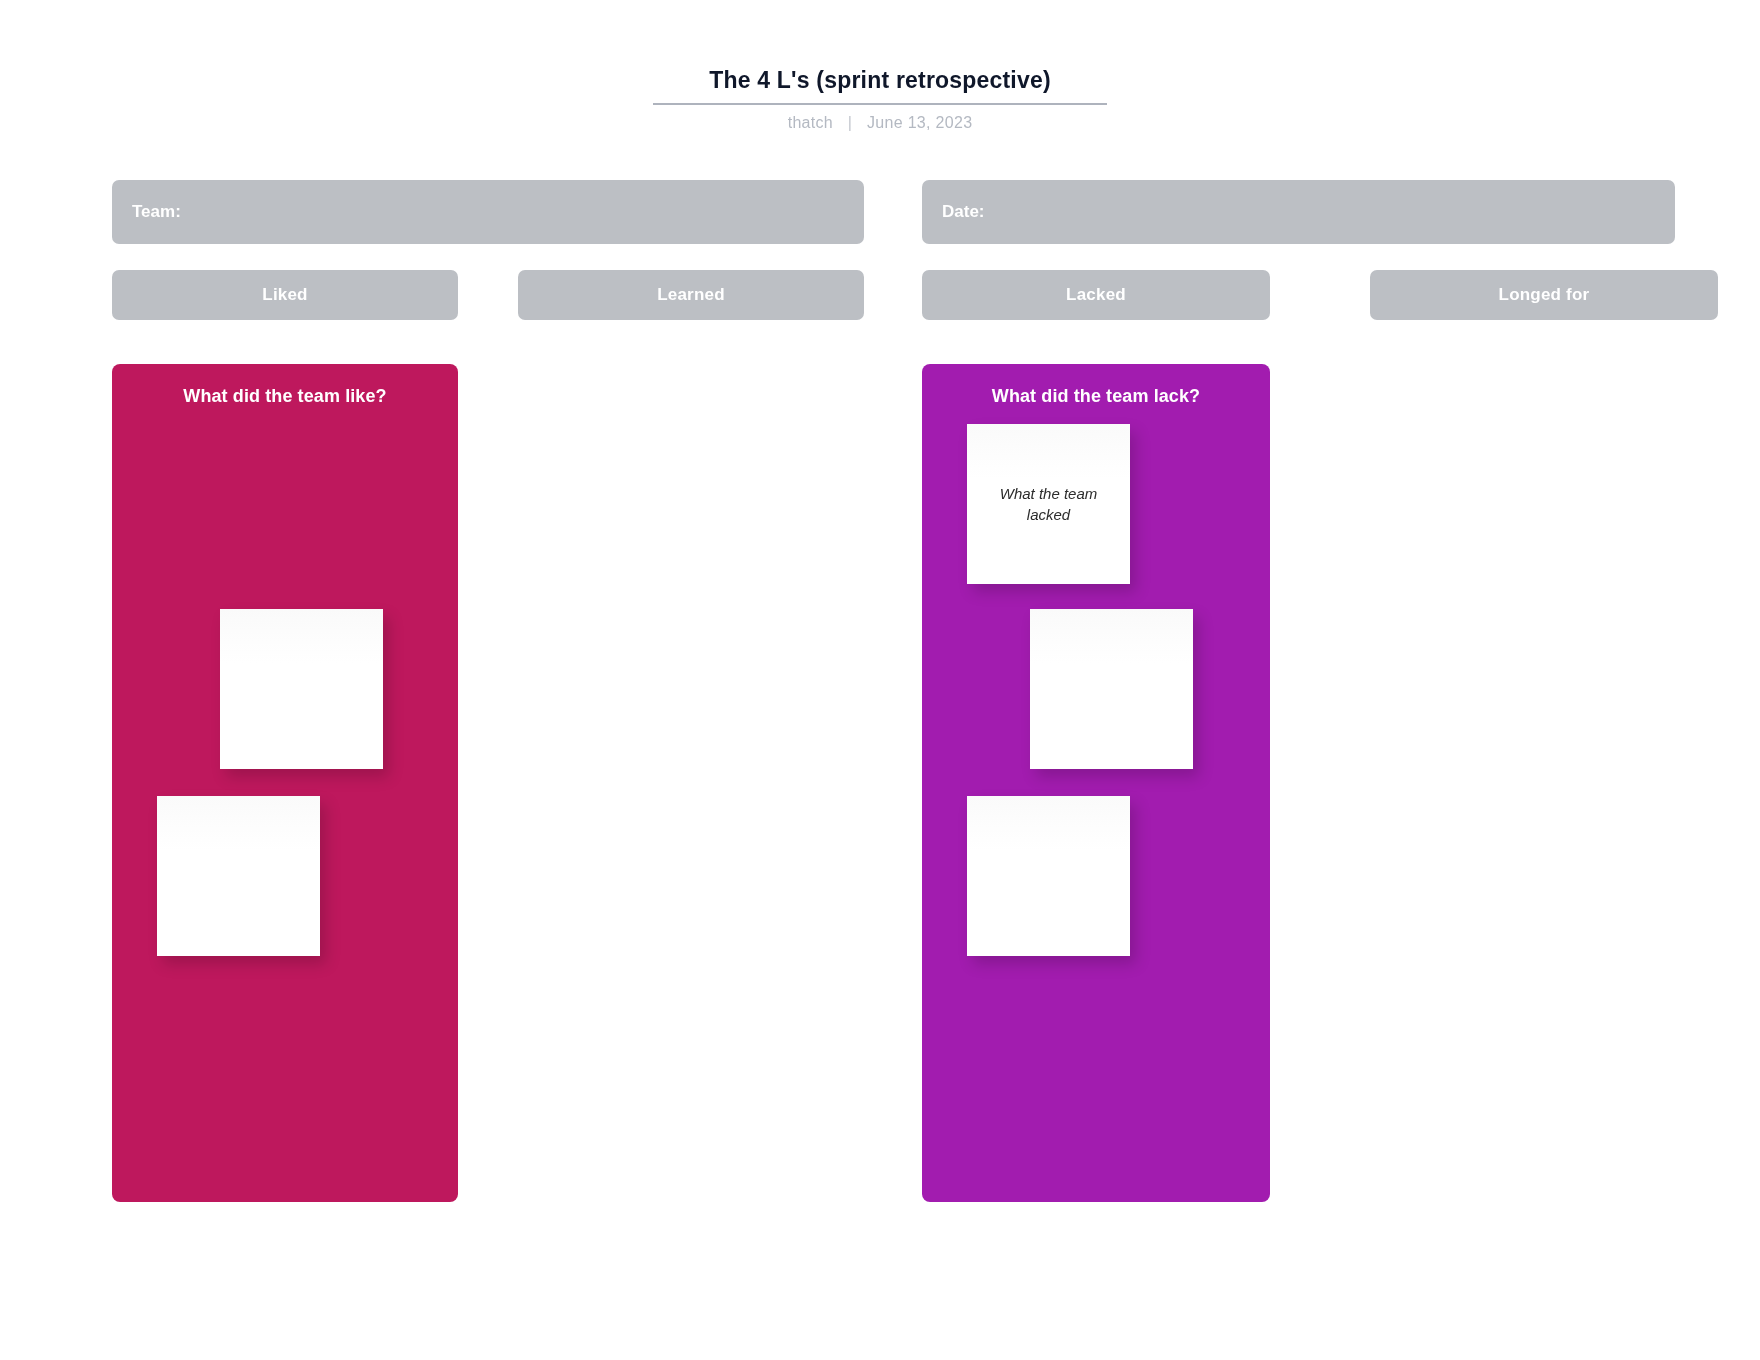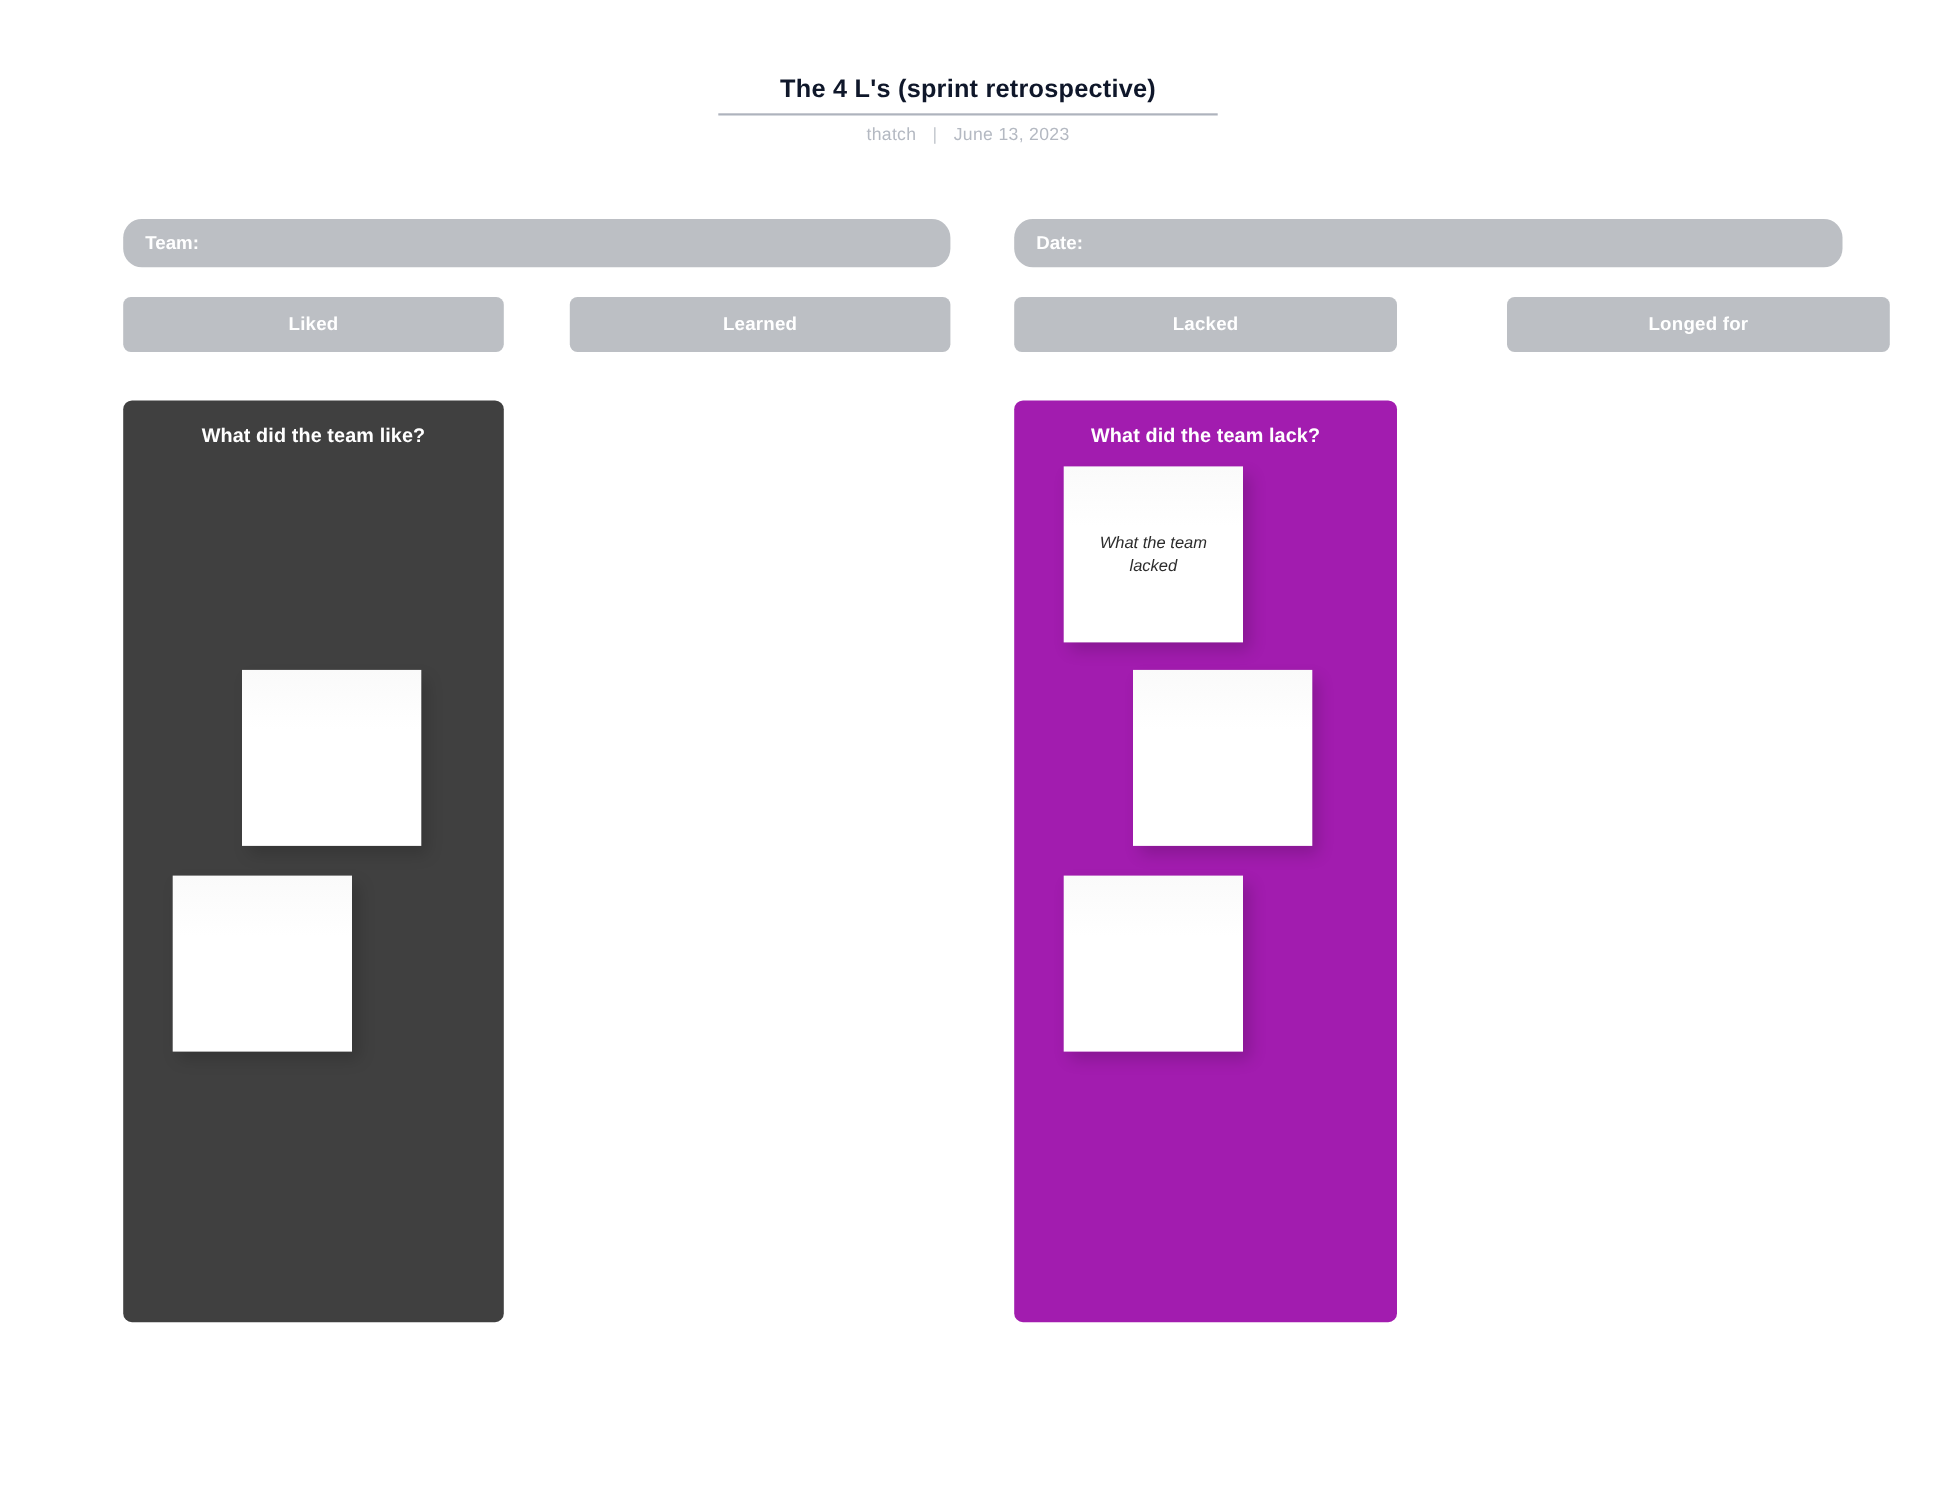--- a/index.html
+++ b/index.html
@@ -54,27 +54,26 @@
   .meta-row {
     position: absolute;
     top: 180px;
     left: 0;
     width: 1760px;
     height: 52px;
   }
   .meta-bar {
     position: absolute;
     top: 0;
-    height: 44px;
+    height: 64px;
     background: #bcbfc4;
-    border-radius: 17px;
+    border-radius: 7px;
     display: flex;
     align-items: center;
     padding-left: 20px;
-    margin-top: 19px;
   }
   .meta-bar .meta-label {
     color: #ffffff;
     font-size: 17px;
     font-weight: bold;
   }
   .meta-bar .meta-value {
     color: #ffffff;
     font-size: 17px;
     margin-left: 8px;
@@ -121,21 +120,21 @@
     height: 838px;
   }
   .column {
     position: absolute;
     top: 0;
     width: 346px;
     height: 838px;
     border-radius: 8px;
     overflow: visible;
   }
-  .col-0 { left: 112px;  background: #404040; }
+  .col-0 { left: 112px;  background: #be185d; }
   .col-1 { left: 518px;  background: #fdbe4b; }
   .col-2 { left: 922px;  width: 348px; background: #a21caf; }
   .col-3 { left: 1327px; width: 348px; background: #e8625f; }
 
   .col-heading {
     position: absolute;
     top: 22px;
     left: 0;
     width: 100%;
     text-align: center;

